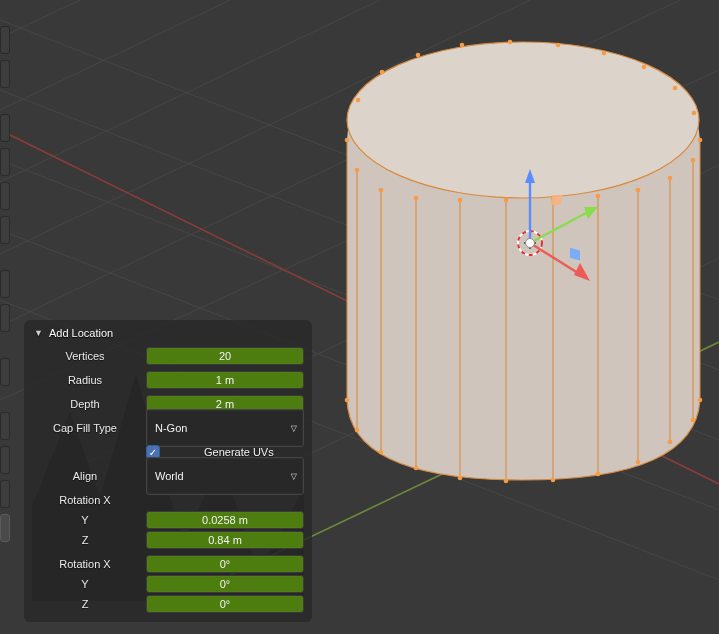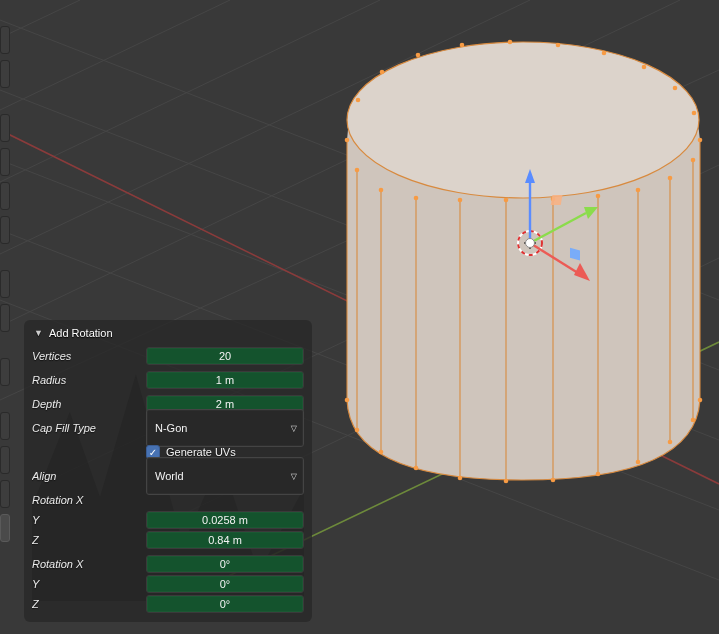--- a/index.html
+++ b/index.html
@@ -23,27 +23,27 @@
     padding: 0 8px 8px 8px;
     color: #e0e0e0;
     font-size: 11px;
   }
   .panel-header { display:flex; align-items:center; height:26px; padding:0 2px; color:#fdfdfd; text-shadow:0 1px 1px #000; }
   .panel-header .tri { font-size:9px; margin-right:6px; color:#ccc; }
   .panel-body { overflow:hidden; position:relative; }
   
   .panel-bg { position:absolute; inset:0; opacity:0.35; pointer-events:none; }
   .row { display:flex; align-items:center; height:20px; position:relative; z-index:1; }
-  .row .label { flex: 0 0 114px; text-align:left; padding-right:8px; color:#ebebeb; font-size:11px; text-shadow:0 1px 1px rgba(0,0,0,.6);font-style:italic;}
-  .numfield, .dropdown { flex:1; height:18px; background:#14532d; border:1px solid #3a3a3a; border-radius:3px; display:flex; align-items:center; justify-content:center; color:#f3f3f3; font-size:11px; position:relative; box-shadow:inset 0 0 0 1px rgba(255,255,255,0.03); }
+  .row .label { flex: 0 0 114px; text-align:center; padding-right:8px; color:#ebebeb; font-size:11px; text-shadow:0 1px 1px rgba(0,0,0,.6);}
+  .numfield, .dropdown { flex:1; height:18px; background:#4d7c0f; border:1px solid #3a3a3a; border-radius:3px; display:flex; align-items:center; justify-content:center; color:#f3f3f3; font-size:11px; position:relative; box-shadow:inset 0 0 0 1px rgba(255,255,255,0.03); }
   .dropdown { justify-content:flex-start; padding:18px 8px; background:#282828; border-color:#444; }
   .dropdown .chev { position:absolute; right:6px; font-size:8px; color:#ddd; }
   .checkwrap { flex:1; display:flex; align-items:center; gap:6px; }
   .checkbox { width:14px; height:14px; background:#4772b3; border:1px solid #3a5d94; border-radius:3px; display:flex; align-items:center; justify-content:center; color:#fff; font-size:10px; }
-  .checklabel { color:#f3f3f3; font-size:11px; text-shadow:0 1px 1px rgba(0,0,0,.6);}
+  .checklabel { color:#f3f3f3; font-size:11px; text-shadow:0 1px 1px rgba(0,0,0,.6);margin-left:38px;}
   .rowgap { height:4px; }
 </style>
 </head>
 <body>
 
 <div class="viewport">
 
   <svg class="scene" width="719" height="634" viewBox="0 0 719 634">
 
     <g stroke="#4b4b4b" stroke-width="1" opacity="0.7">
@@ -174,21 +174,21 @@
     <div class="gap"></div>
     <div class="tool"></div>
     <div class="tool"></div>
     <div class="tool"></div>
     <div class="tool active"></div>
   </div>
 
   <div class="panel">
     <div class="panel-header">
       <span class="tri">▼</span>
-      <span>Add Rotation</span>
+      <span>Add Location</span>
     </div>
     <div class="panel-body">
       <svg class="panel-bg" viewBox="0 0 288 270" preserveAspectRatio="none">
         <path d="M0,270 L0,170 L40,70 L72,160 L110,30 L160,210 L200,120 L240,240 L288,150 L288,270 Z" fill="#1d1d1d"></path>
       </svg>
 
       <div class="row">
         <div class="label">Vertices</div>
         <div class="numfield">20</div>
       </div>

